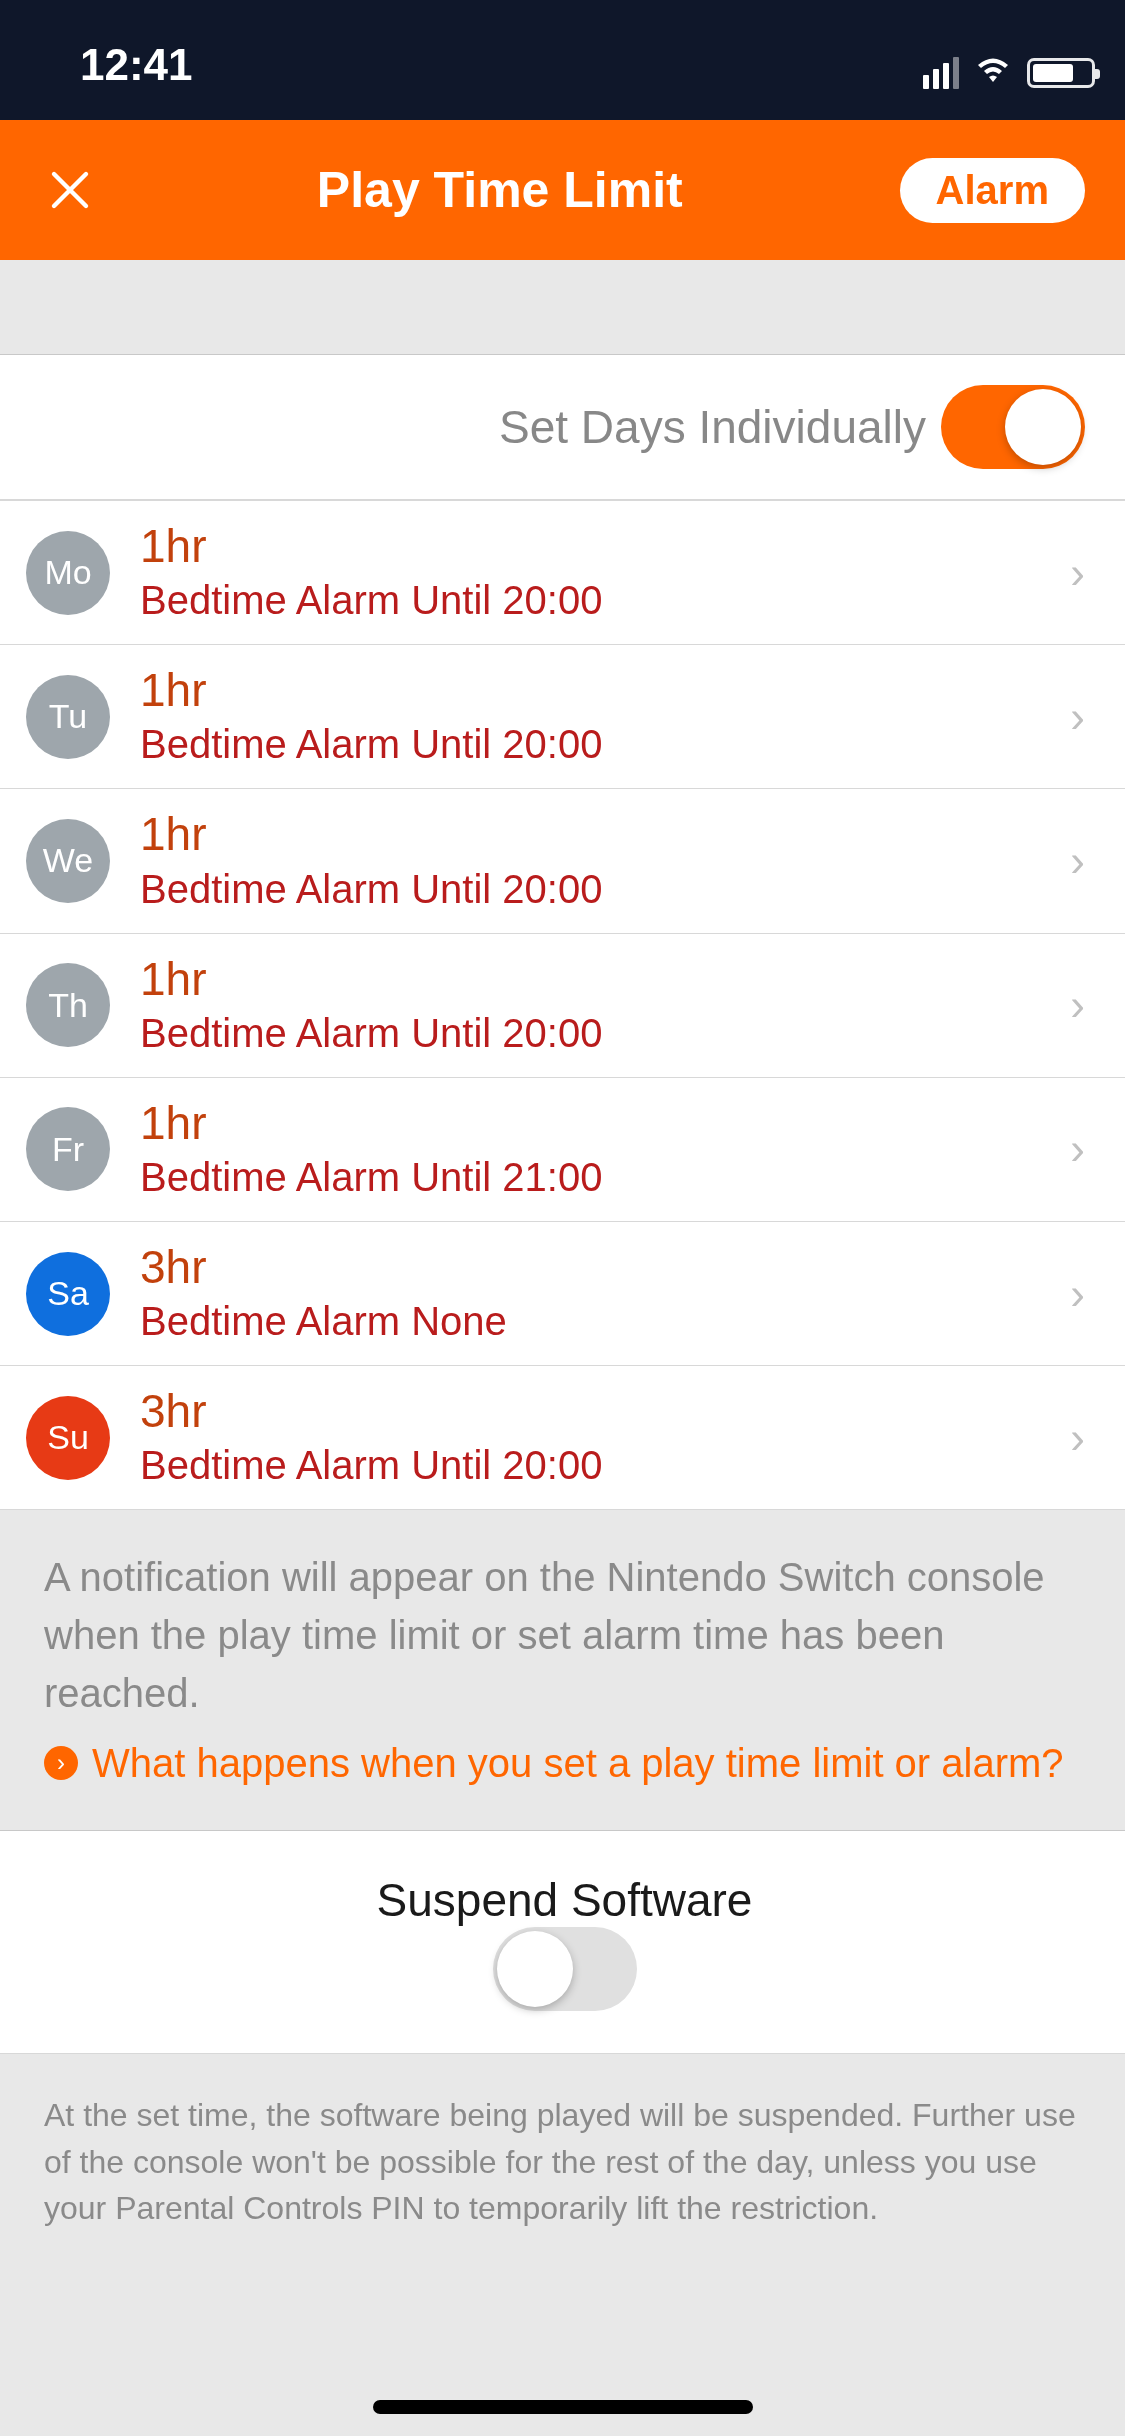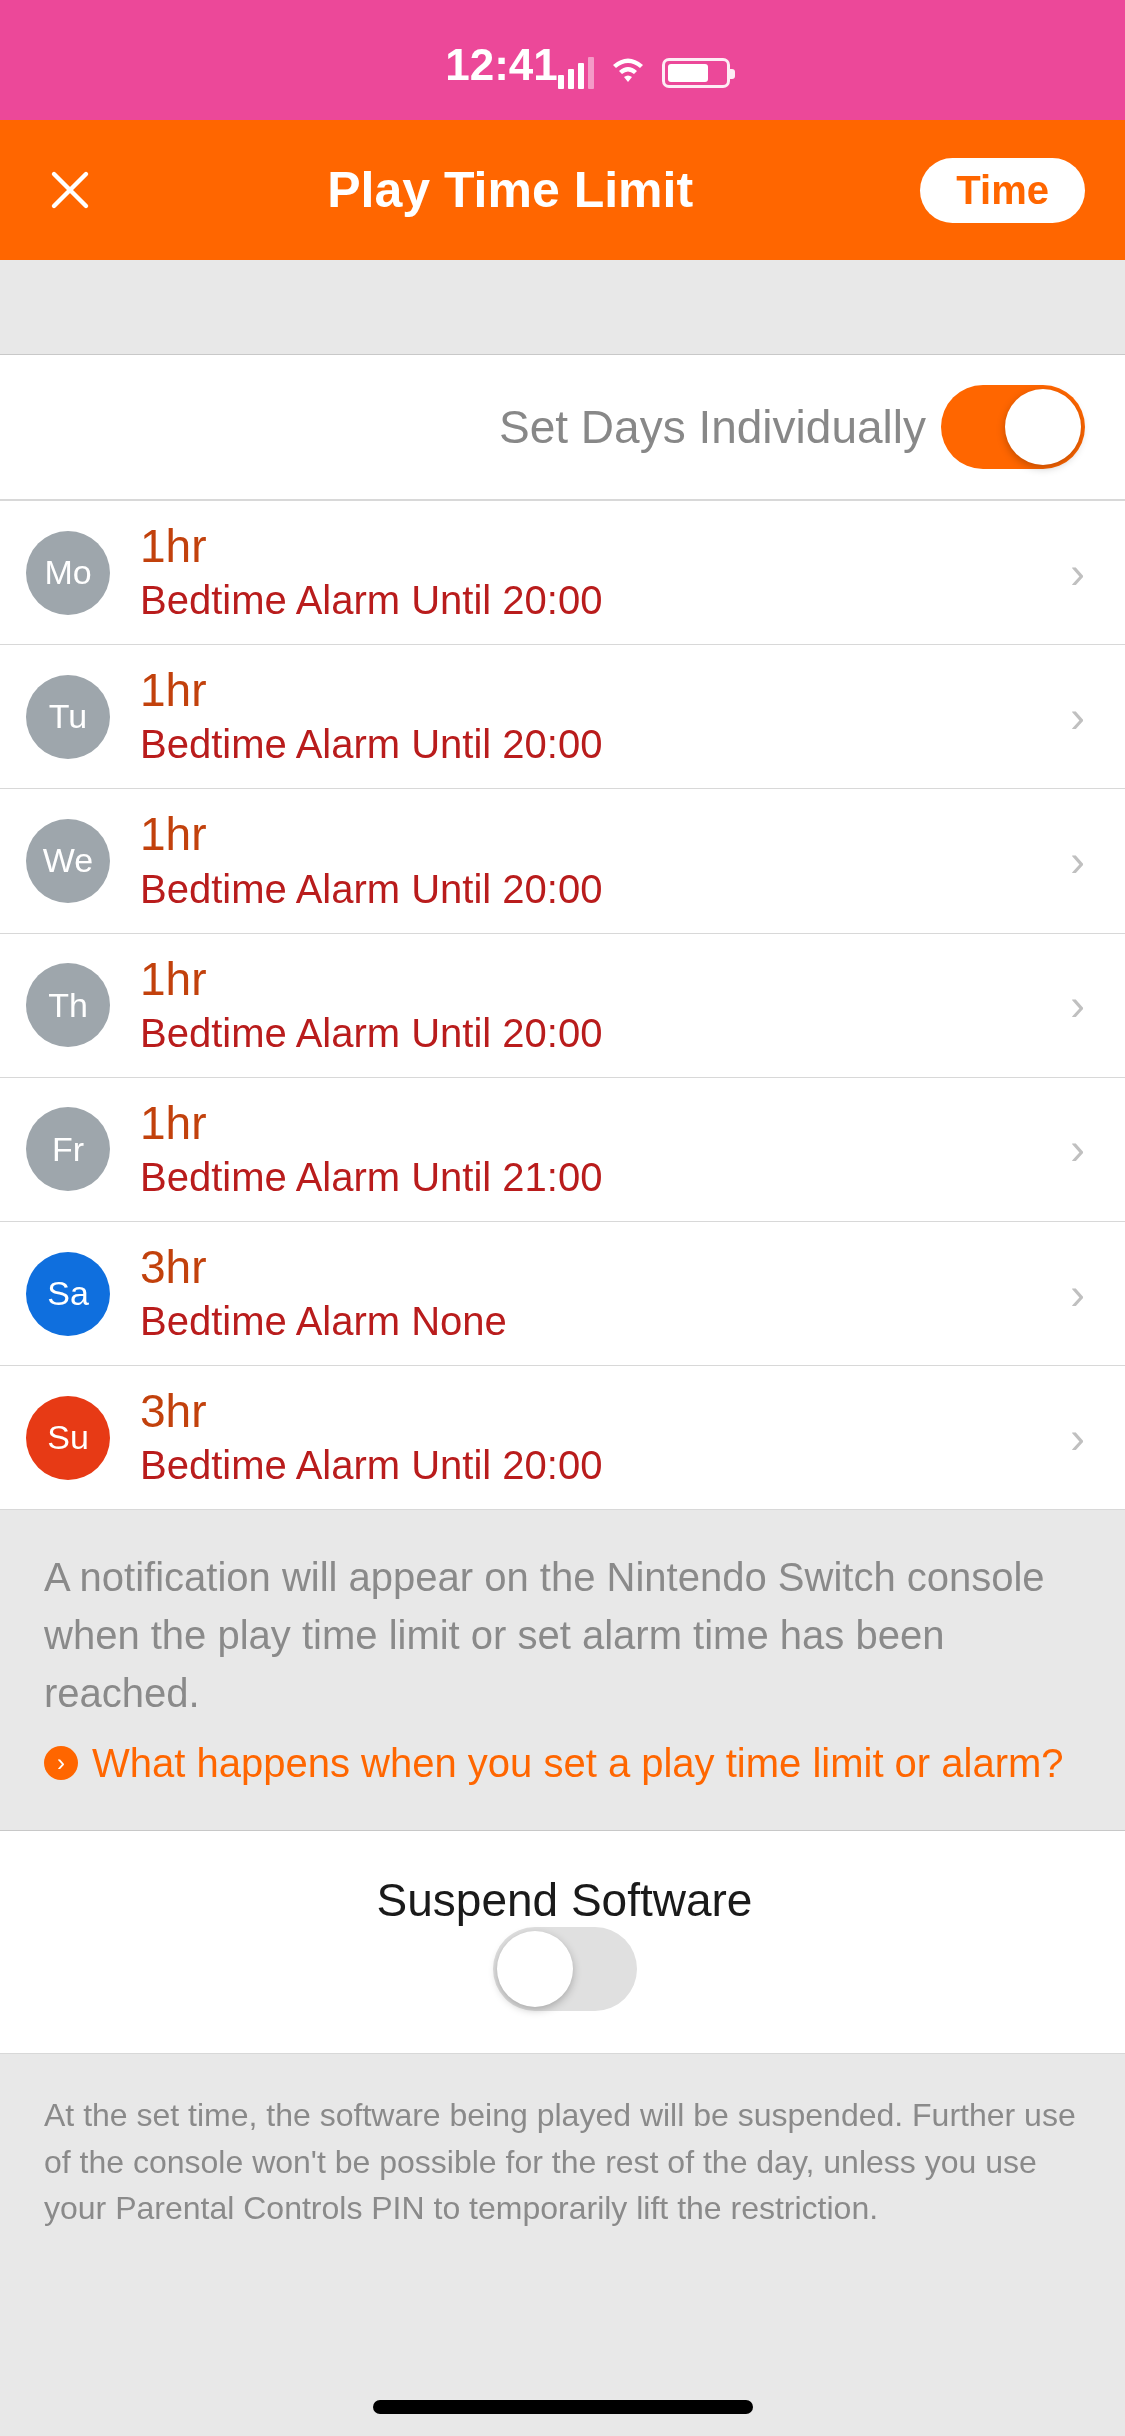--- a/index.html
+++ b/index.html
@@ -5,25 +5,25 @@
     * { margin: 0; padding: 0; box-sizing: border-box; }
     body {
       font-family: -apple-system, BlinkMacSystemFont, "Helvetica Neue", sans-serif;
       background: #e8e8e8;
       width: 1125px;
       height: 2436px;
       overflow: hidden;
       position: relative;
     }
     .status-bar {
-      background: #ec4899;
+      background: #0f172a;
       height: 120px;
       display: flex;
       align-items: flex-end;
-      justify-content: center;
+      justify-content: space-between;
       padding: 0 30px 30px 80px;
       color: white;
     }
     .status-time { font-size: 44px; font-weight: 600; }
     .status-icons { display: flex; align-items: center; gap: 14px; }
     .signal-bars { display: flex; align-items: flex-end; gap: 4px; }
     .bar { width: 6px; background: white; border-radius: 1px; }
     .bar.dim { background: rgba(255,255,255,0.45); }
     .bar1 { height: 14px; } .bar2 { height: 20px; } .bar3 { height: 26px; } .bar4 { height: 32px; }
     .battery { width: 68px; height: 30px; border: 3px solid rgba(255,255,255,0.9); border-radius: 7px; position: relative; }
@@ -170,21 +170,21 @@
   </div>
 </div>
 
 <div class="nav-bar">
   <div class="close-btn">
     <svg viewBox="0 0 24 24">
         <path d="M4 4 L20 20 M20 4 L4 20" stroke="white" stroke-width="2.2" stroke-linecap="round" fill="none"></path>
       </svg>
   </div>
   <div class="nav-title">Play Time Limit</div>
-  <div class="save-btn">Time</div>
+  <div class="save-btn">Alarm</div>
 </div>
 
 <div class="spacer"></div>
 
 <div class="row toggle-row">
   <div class="toggle-label">Set Days Individually</div>
   <div class="toggle on">
       <div class="toggle-knob"></div>
     </div>
 </div>

